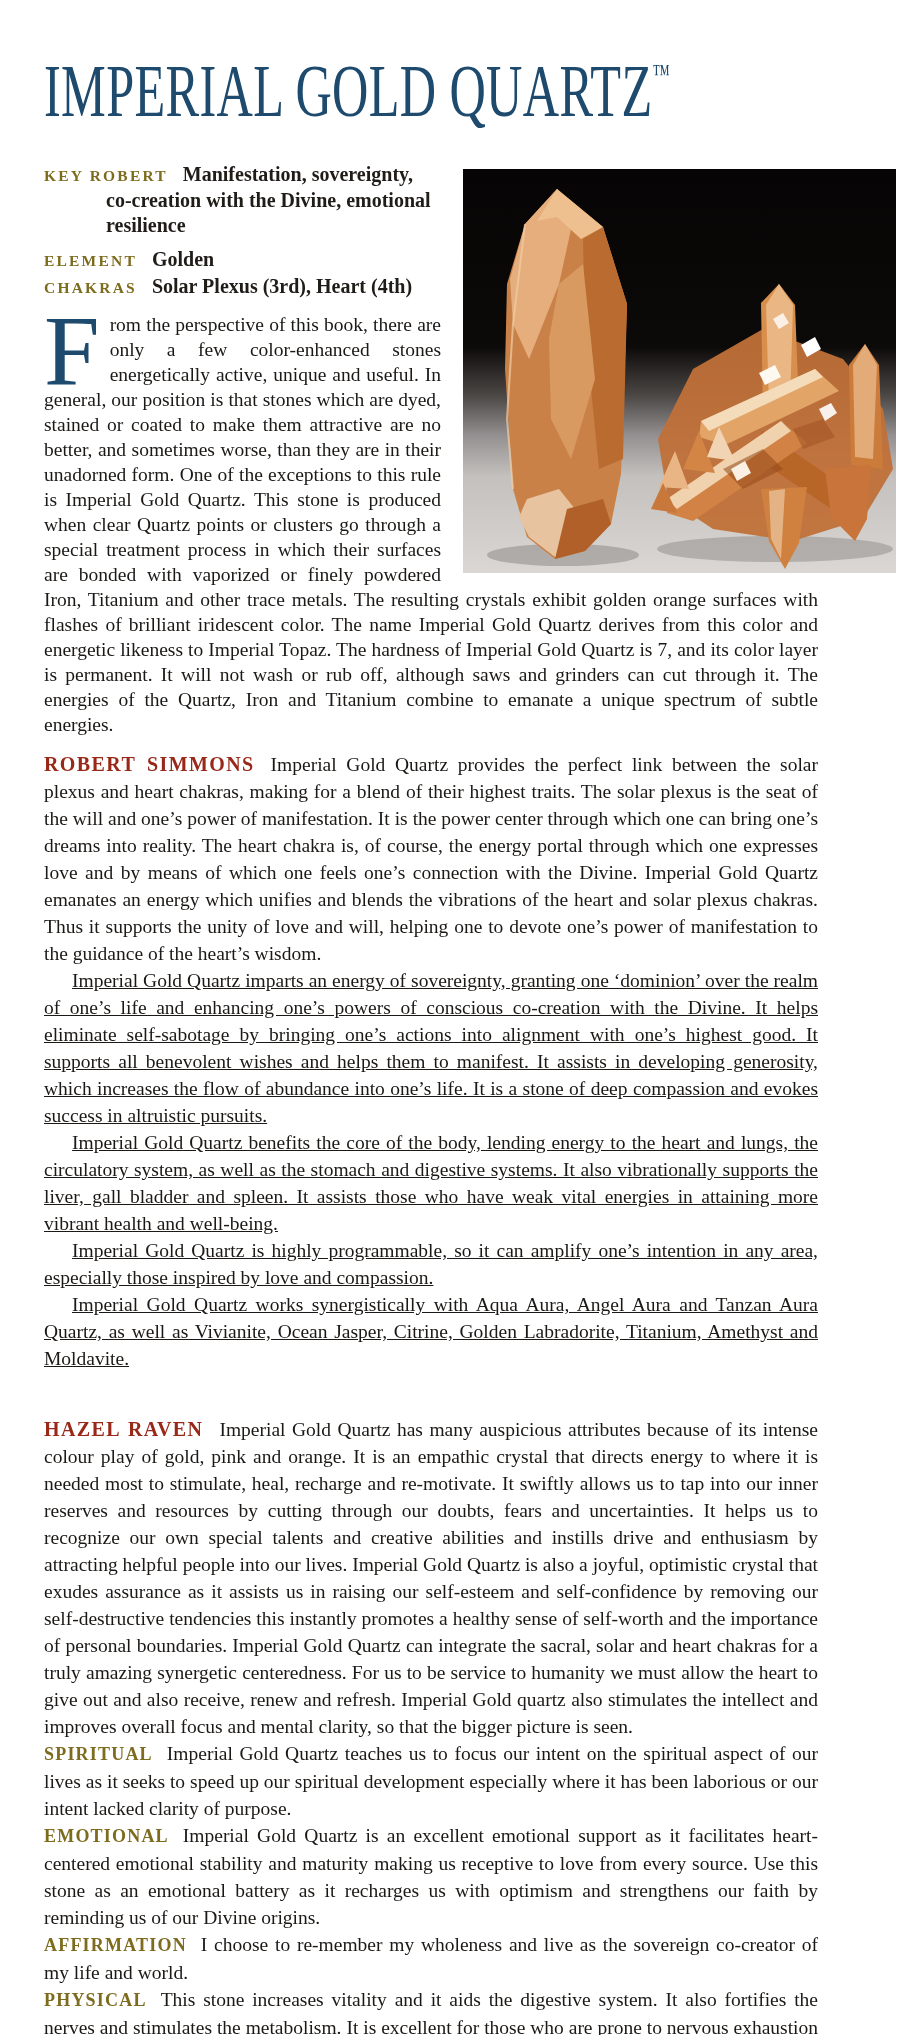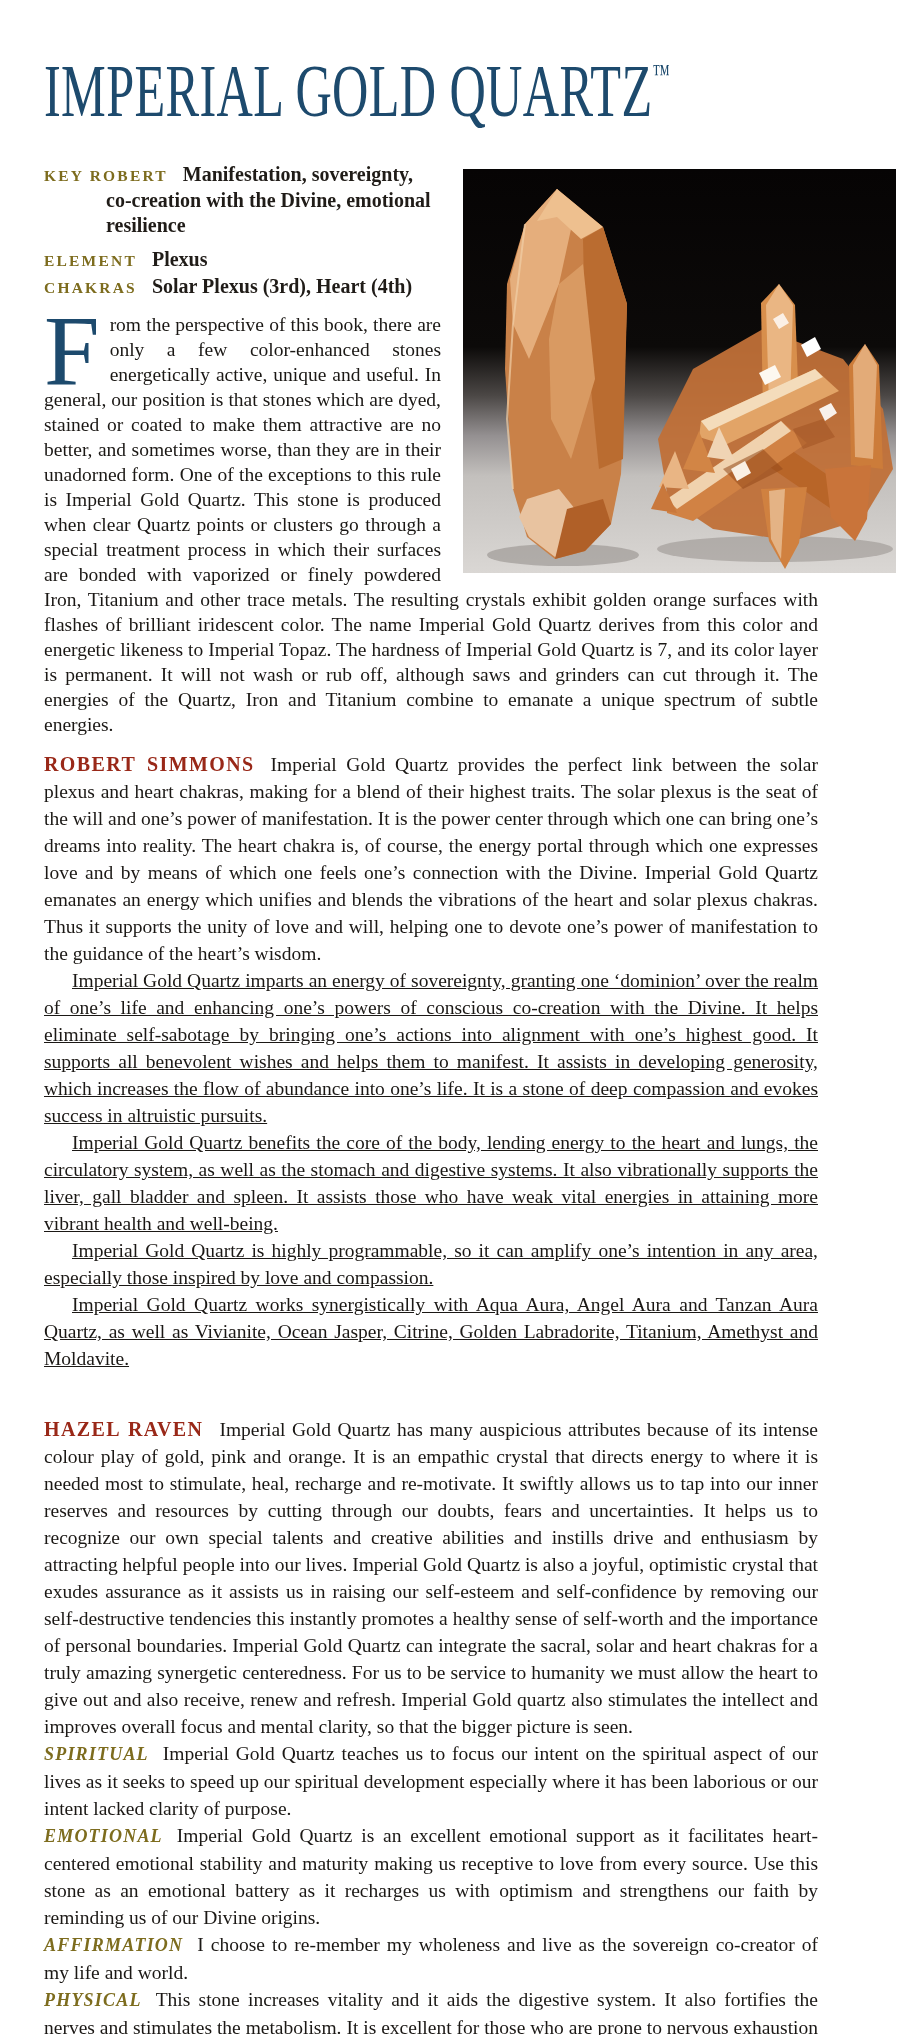--- a/index.html
+++ b/index.html
@@ -51,21 +51,21 @@
   
   .section-simmons { margin-top: 14px; }
   .section-raven { margin-top: 44px; }
   .body-p {
     margin: 0; text-align: justify; font-size: 19.5px; line-height: 27px;
     hyphens: auto; -webkit-hyphens: auto;
   }
   .body-p.indent { text-indent: 28px; text-decoration: underline; }
   .runin { font-weight: bold; white-space: nowrap; }
   .runin.red { color: #992818; font-size: 20px; letter-spacing: 1.4px; margin-right: 16px; }
-  .runin.olive { color: #7d6c1e; font-size: 18px; letter-spacing: 1.2px; margin-right: 14px; font-style: italic; }
+  .runin.olive { color: #7d6c1e; font-size: 18px; letter-spacing: 1.2px; margin-right: 14px; }
 </style>
 </head>
 <body>
 
 <div class="page">
 
   <h1 class="title"><span>IMPERIAL GOLD QUARTZ</span><span class="tm">™</span></h1>
 
   <div class="info">
 
@@ -120,21 +120,21 @@
           <polygon points="296,204 312,196 318,208 302,216" fill="#fdf8f0"></polygon>
           <polygon points="338,176 352,168 358,180 344,188" fill="#ffffff"></polygon>
           <polygon points="268,300 282,292 288,304 274,312" fill="#faf0e4"></polygon>
           <polygon points="356,240 368,234 374,244 362,252" fill="#ffffff" opacity="0.9"></polygon>
           <polygon points="310,150 320,144 326,154 316,160" fill="#ffffff" opacity="0.8"></polygon>
         </g>
       </svg>
     </div>
 
     <p class="info-row"><span class="info-label">KEY ROBERT</span><span>Manifestation, sovereignty, co-creation with the Divine, emotional resilience</span></p>
-    <p class="info-row element"><span class="info-label">ELEMENT</span><span>Plexus</span></p>
+    <p class="info-row element"><span class="info-label">ELEMENT</span><span>Golden</span></p>
     <p class="info-row chakras"><span class="info-label">CHAKRAS</span><span>Solar Plexus (3rd), Heart (4th)</span></p>
   </div>
 
   <p class="intro"><span class="dropcap">F</span><span>rom the perspective of this book, there are only a few color-enhanced stones energetically active, unique and useful. In general, our position is that stones which are dyed, stained or coated to make them attractive are no better, and sometimes worse, than they are in their unadorned form. One of the exceptions to this rule is Imperial Gold Quartz. This stone is produced when clear Quartz points or clusters go through a special treatment process in which their surfaces are bonded with vaporized or finely powdered Iron, Titanium and other trace metals. The resulting crystals exhibit golden orange surfaces with flashes of brilliant iridescent color. The name Imperial Gold Quartz derives from this color and energetic likeness to Imperial Topaz. The hardness of Imperial Gold Quartz is 7, and its color layer is permanent. It will not wash or rub off, although saws and grinders can cut through it. The energies of the Quartz, Iron and Titanium combine to emanate a unique spectrum of subtle energies.</span></p>
 
   <div class="section-simmons">
     <p class="body-p"><span class="runin red">ROBERT SIMMONS</span><span>Imperial Gold Quartz provides the perfect link between the solar plexus and heart chakras, making for a blend of their highest traits. The solar plexus is the seat of the will and one’s power of manifestation. It is the power center through which one can bring one’s dreams into reality. The heart chakra is, of course, the energy portal through which one expresses love and by means of which one feels one’s connection with the Divine. Imperial Gold Quartz emanates an energy which unifies and blends the vibrations of the heart and solar plexus chakras. Thus it supports the unity of love and will, helping one to devote one’s power of manifestation to the guidance of the heart’s wisdom.</span></p>
     <p class="body-p indent">Imperial Gold Quartz imparts an energy of sovereignty, granting one ‘dominion’ over the realm of one’s life and enhancing one’s powers of conscious co-creation with the Divine. It helps eliminate self-sabotage by bringing one’s actions into alignment with one’s highest good. It supports all benevolent wishes and helps them to manifest. It assists in developing generosity, which increases the flow of abundance into one’s life. It is a stone of deep compassion and evokes success in altruistic pursuits.</p>
     <p class="body-p indent">Imperial Gold Quartz benefits the core of the body, lending energy to the heart and lungs, the circulatory system, as well as the stomach and digestive systems. It also vibrationally supports the liver, gall bladder and spleen. It assists those who have weak vital energies in attaining more vibrant health and well-being.</p>
     <p class="body-p indent">Imperial Gold Quartz is highly programmable, so it can amplify one’s intention in any area, especially those inspired by love and compassion.</p>

